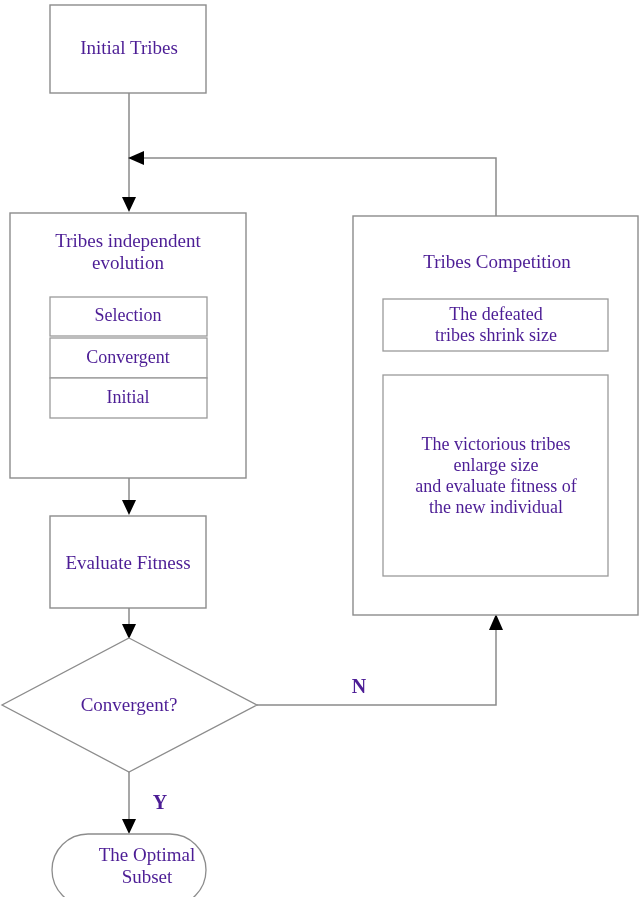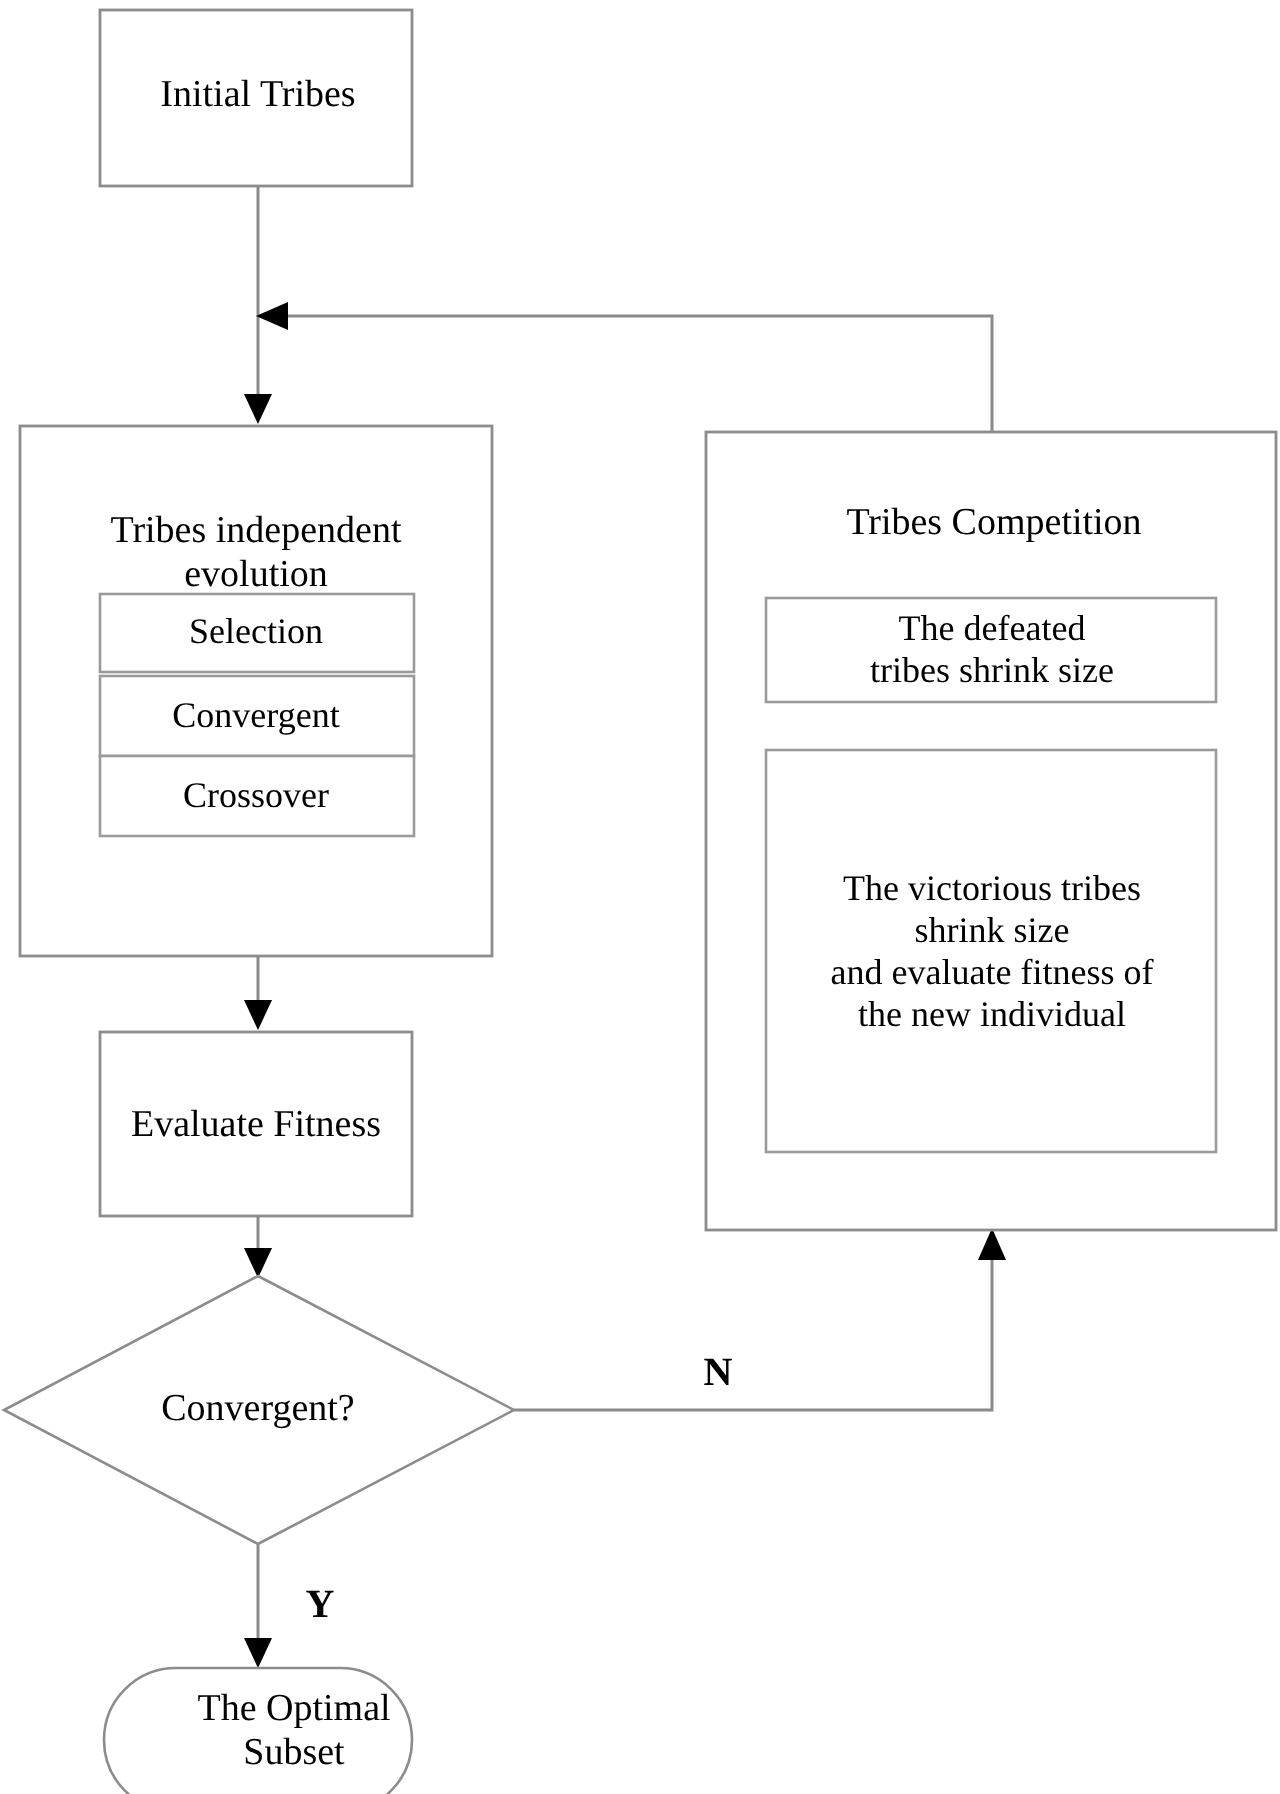--- a/index.html
+++ b/index.html
@@ -46,21 +46,21 @@
     stroke: #8a8a8a;
     stroke-width: 1.5;
     fill: none;
   }
   .arrow-head {
     fill: #000000;
   }
   .lbl {
     position: absolute;
     font-family: "Liberation Serif", "DejaVu Serif", serif;
-    color: #000000;
+    color: #4c1d95;
     text-align: center;
     line-height: 1.17;
     white-space: pre-line;
     user-select: none;
   }
   .lbl-node {
     font-size: 19px;
   }
   .lbl-inner {
     font-size: 18px;
@@ -114,43 +114,43 @@
 
     <rect class="node-rect" x="353" y="216" width="285" height="399"></rect>
 
     <rect class="node-rect-inner" x="383" y="299" width="225" height="52"></rect>
     <rect class="node-rect-inner" x="383" y="375" width="225" height="201"></rect>
 
   </svg>
 
   <div class="lbl lbl-node ctr" style="left:129px; top:48px; width:150px;">Initial Tribes</div>
 
-  <div class="lbl lbl-node ctr" style="left:128px; top:252px; width:230px;margin-top:25px;">Tribes independent
+  <div class="lbl lbl-node ctr" style="left:128px; top:252px; width:230px;">Tribes independent
 evolution</div>
 
   <div class="lbl lbl-inner ctr" style="left:128px; top:316px; width:150px;">Selection</div>
 
   <div class="lbl lbl-inner ctr" style="left:128px; top:358px; width:150px;">Convergent</div>
 
-  <div class="lbl lbl-inner ctr" style="left:128px; top:398px; width:150px;">Crossover</div>
+  <div class="lbl lbl-inner ctr" style="left:128px; top:398px; width:150px;">Initial</div>
 
   <div class="lbl lbl-node ctr" style="left:128px; top:563px; width:150px;">Evaluate Fitness</div>
 
   <div class="lbl lbl-node ctr" style="left:129px; top:705px; width:180px;text-align:center;">Convergent?</div>
 
   <div class="lbl lbl-node ctr" style="left:129px; top:866px; width:150px;margin-left:18px;">The Optimal
 Subset</div>
 
   <div class="lbl lbl-node ctr" style="left:497px; top:262px; width:270px;">Tribes Competition</div>
 
   <div class="lbl lbl-inner ctr" style="left:496px; top:325px; width:220px;">The defeated
 tribes shrink size</div>
 
   <div class="lbl lbl-inner ctr" style="left:496px; top:476px; width:222px;">The victorious tribes
-shrink size
+enlarge size
 and evaluate fitness of
 the new individual</div>
 
   <div class="lbl lbl-branch ctr" style="left:359px; top:687px; width:30px;">N</div>
 
   <div class="lbl lbl-branch ctr" style="left:160px; top:803px; width:30px;">Y</div>
 
 </div>
 
 </body></html>

